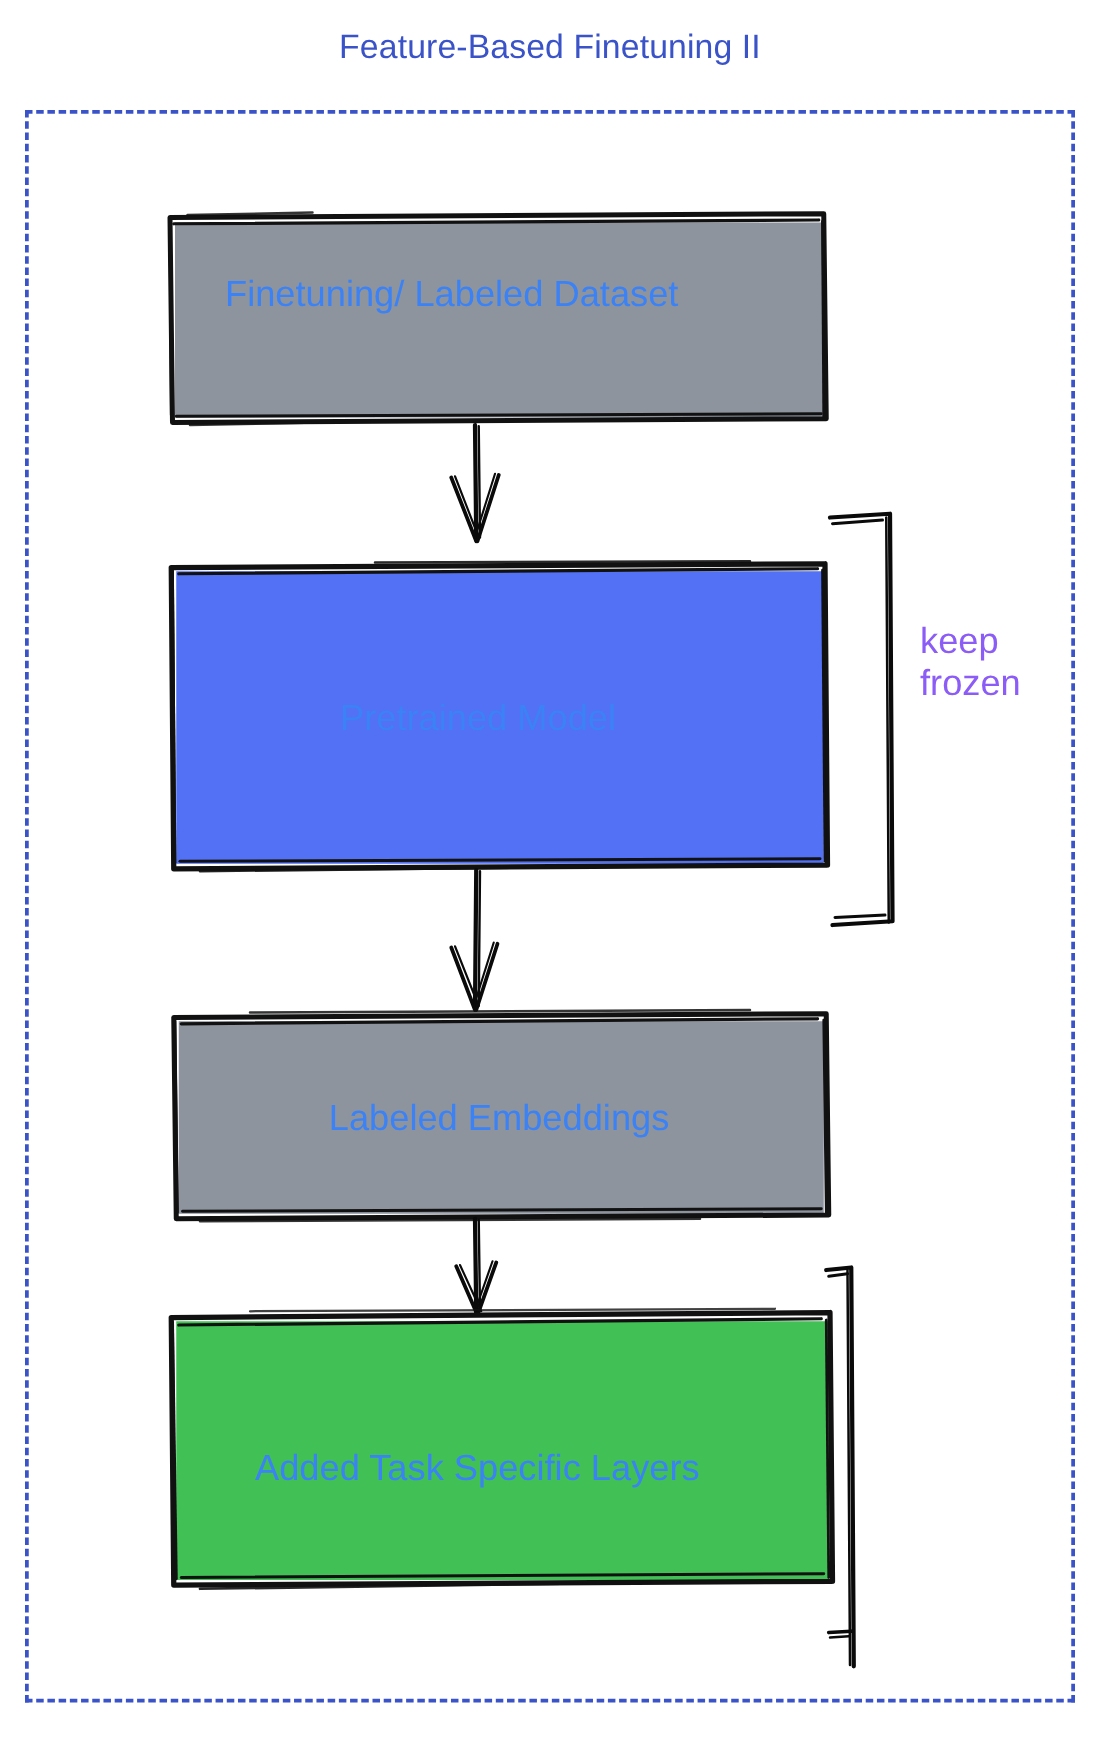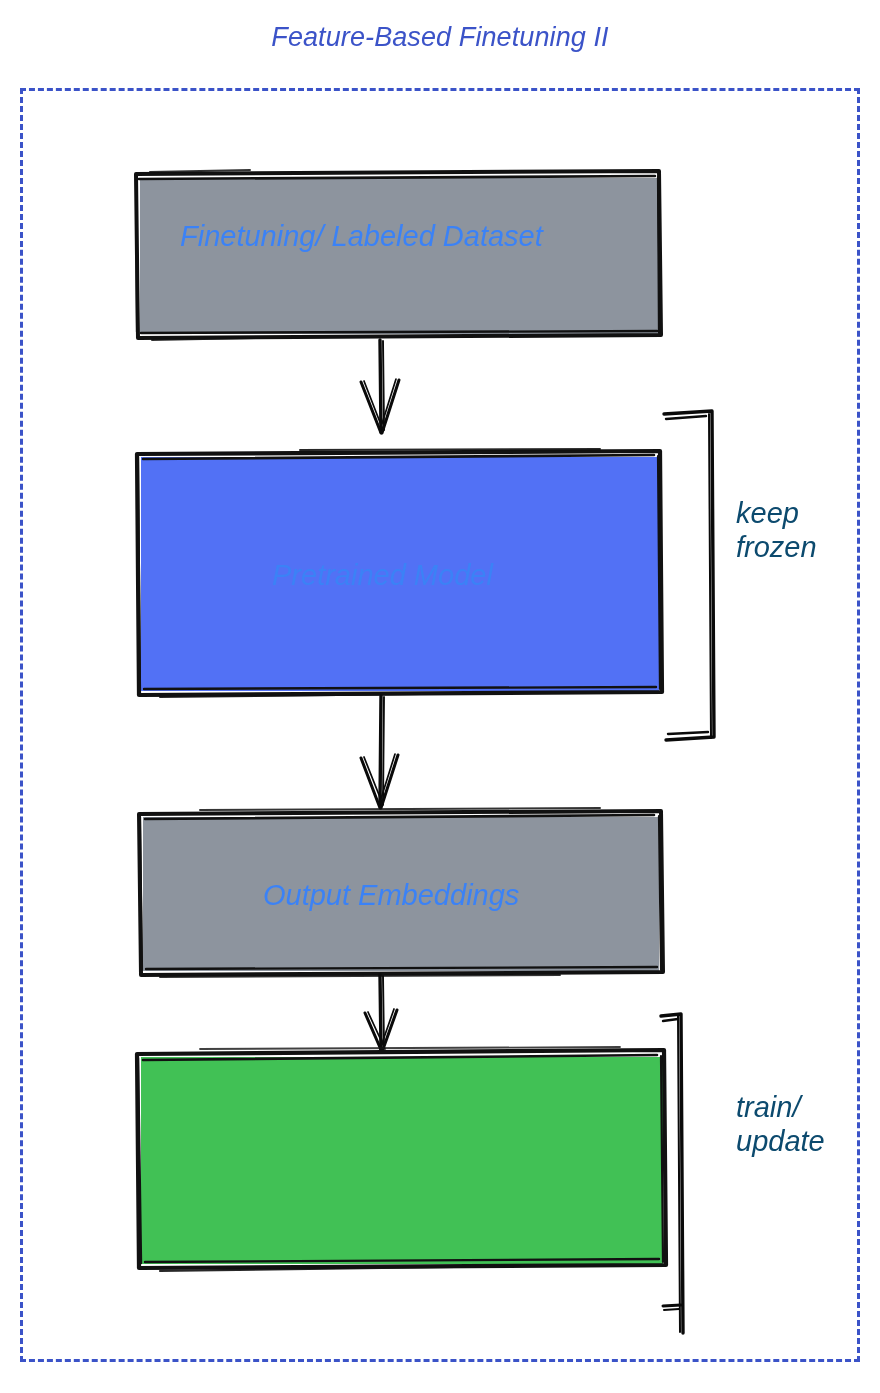--- a/index.html
+++ b/index.html
@@ -11,21 +11,20 @@
     width: 880px;
     height: 1393px;
     font-family: "Liberation Sans", sans-serif;
     overflow: hidden;
     position: relative;
   }
   #stage {
     position: relative;
     width: 880px;
     height: 1158px;
-    font-style: italic;
   }
   .title {
     position: absolute;
     left: 0;
     top: 22px;
     width: 880px;
     text-align: center;
     font-size: 27px;
     font-weight: 400;
     color: #3b53c8;
@@ -54,21 +53,21 @@
     font-family: "Liberation Sans", sans-serif;
     font-size: 29px;
     color: #3b82f6;
     white-space: nowrap;
     line-height: 1.12;
   }
   .side-label {
     position: absolute;
     font-family: "Liberation Sans", sans-serif;
     font-size: 29px;
-    color: #0c4a6e;
+    color: #8b5cf6;
     line-height: 1.18;
     white-space: pre-line;
   }
   .hit {
     position: absolute;
   }
 </style>
 </head>
 <body>
 
@@ -165,27 +164,26 @@
       <path d="M664,1310 L679,1309" fill="none" stroke="#0a0a0a" stroke-width="2" stroke-linecap="round"></path>
       <path d="M678,1016 L680,1332" fill="none" stroke="#0a0a0a" stroke-width="2" stroke-linecap="round"></path>
     </g>
 
   </svg>
 
   <div class="node-label" style="left:180px; top:220px;">Finetuning/ Labeled Dataset</div>
 
   <div class="node-label" style="left:272px; top:559px;">Pretrained Model</div>
 
-  <div class="node-label" style="left:263px; top:879px;">Output Embeddings</div>
+  <div class="node-label" style="left:263px; top:879px;">Labeled Embeddings</div>
 
+  <div class="node-label" style="left:204px; top:1159px;">Added Task Specific Layers</div>
 
   <div class="side-label" style="left:736px; top:496px;">keep
 frozen</div>
 
-  <div class="side-label" style="left:736px; top:1090px;">train/
-update</div>
 
   <div class="hit" style="left:134px; top:172px; width:526px; height:166px;"></div>
   <div class="hit" style="left:136px; top:452px; width:524px; height:243px;"></div>
   <div class="hit" style="left:138px; top:812px; width:524px; height:163px;"></div>
   <div class="hit" style="left:136px; top:1052px; width:528px; height:216px;"></div>
 
 </div>
 
 </body></html>

